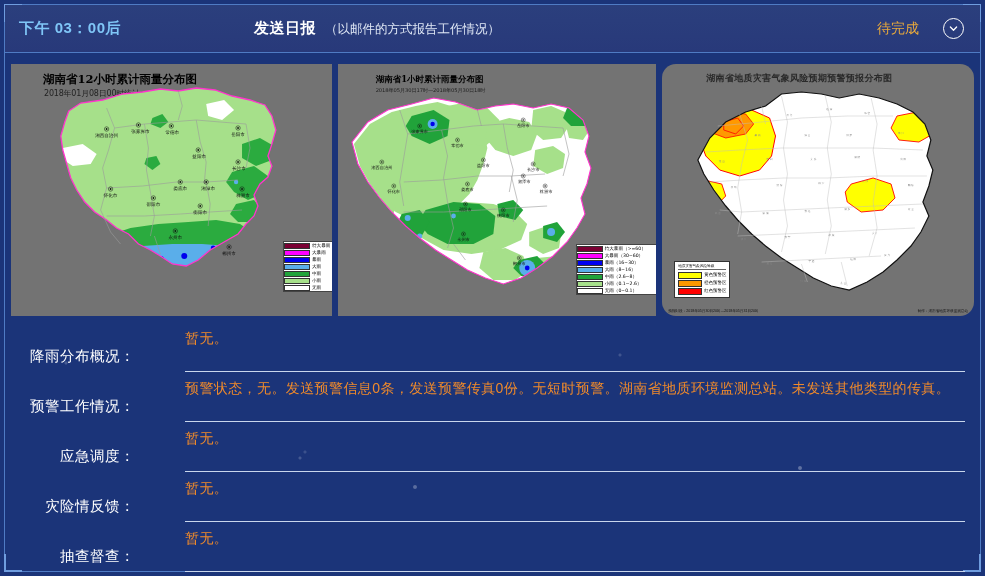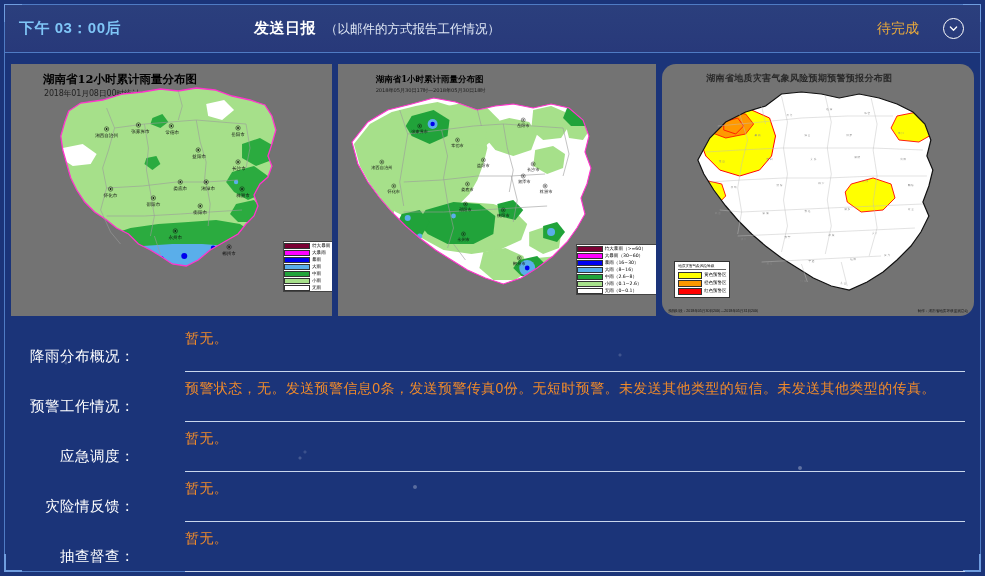--- a/index.html
+++ b/index.html
@@ -513,21 +513,21 @@
   <div class="form-row">
     <div class="form-label">降雨分布概况：</div>
     <div class="form-value-wrap">
       <span class="form-value">暂无。</span>
     </div>
   </div>
 
   <div class="form-row">
     <div class="form-label">预警工作情况：</div>
     <div class="form-value-wrap">
-      <span class="form-value">预警状态，无。发送预警信息0条，发送预警传真0份。无短时预警。未发送其他类型的短信。未发送其他类型的传真。</span>
+      <span class="form-value">预警状态，无。发送预警信息0条，发送预警传真0份。无短时预警。湖南省地质环境监测总站。未发送其他类型的传真。</span>
     </div>
   </div>
 
   <div class="form-row">
     <div class="form-label">应急调度：</div>
     <div class="form-value-wrap">
       <span class="form-value">暂无。</span>
     </div>
   </div>
 

